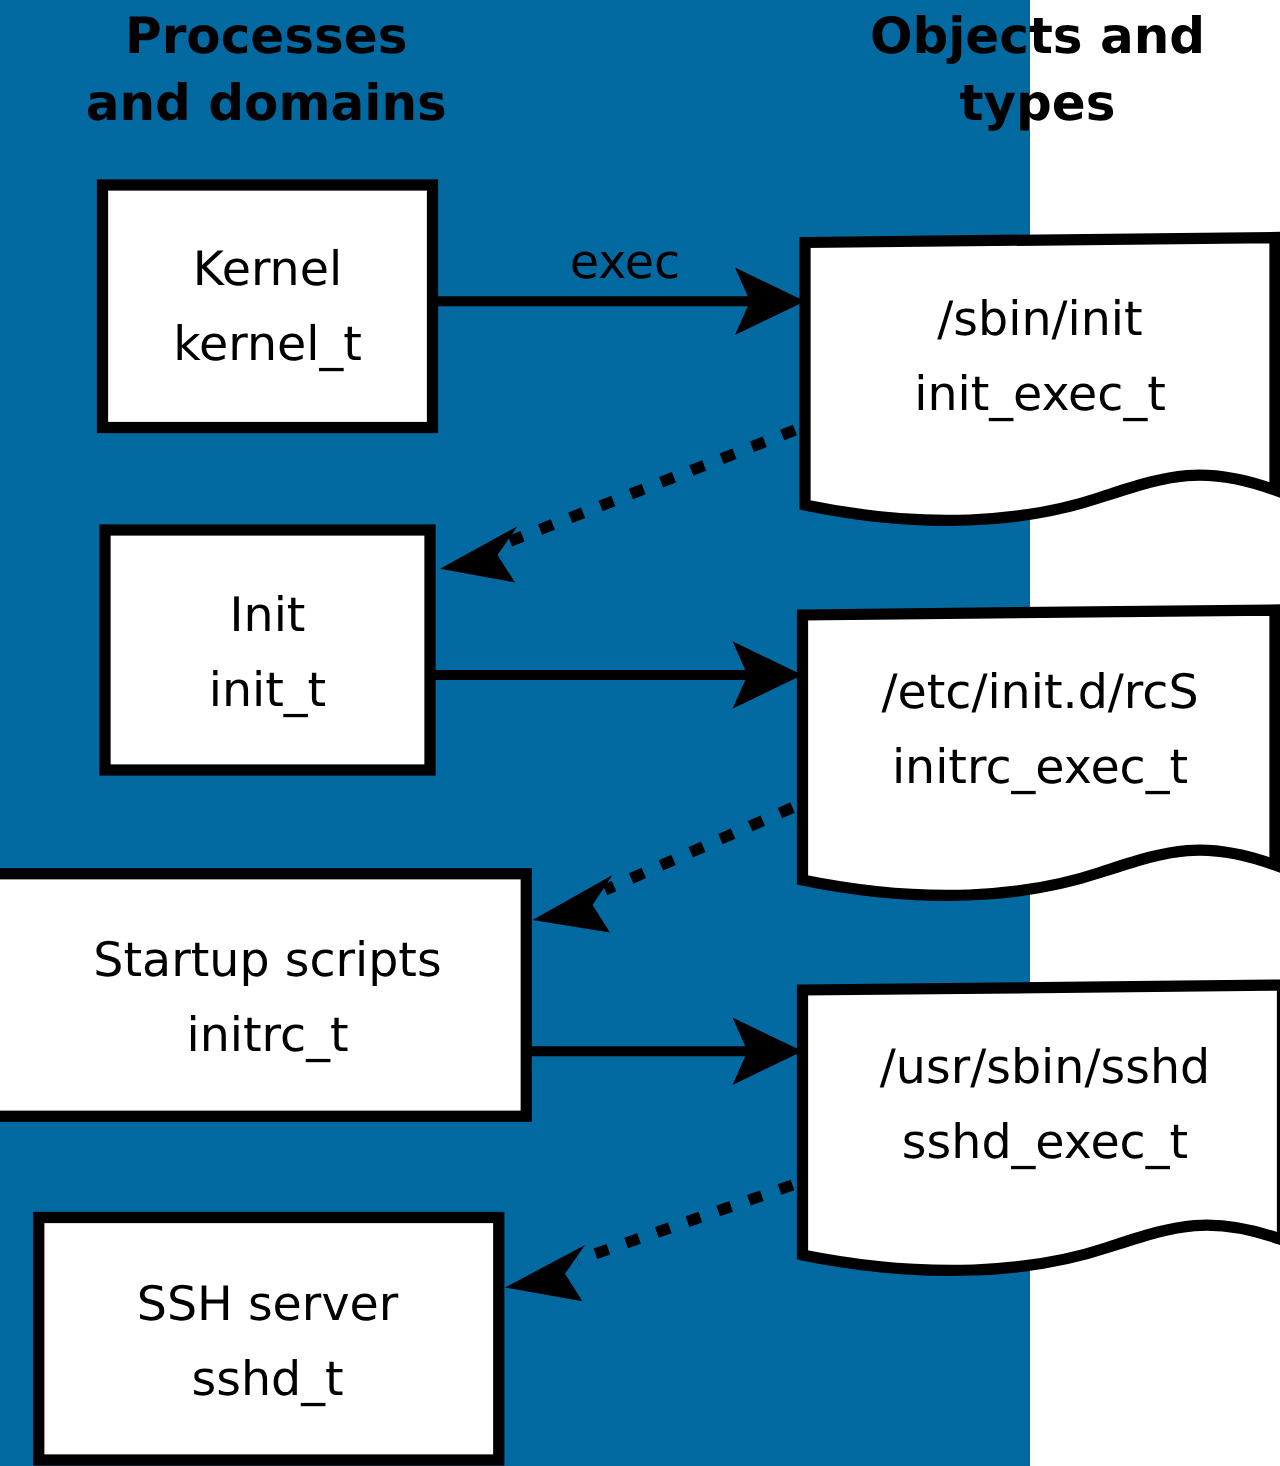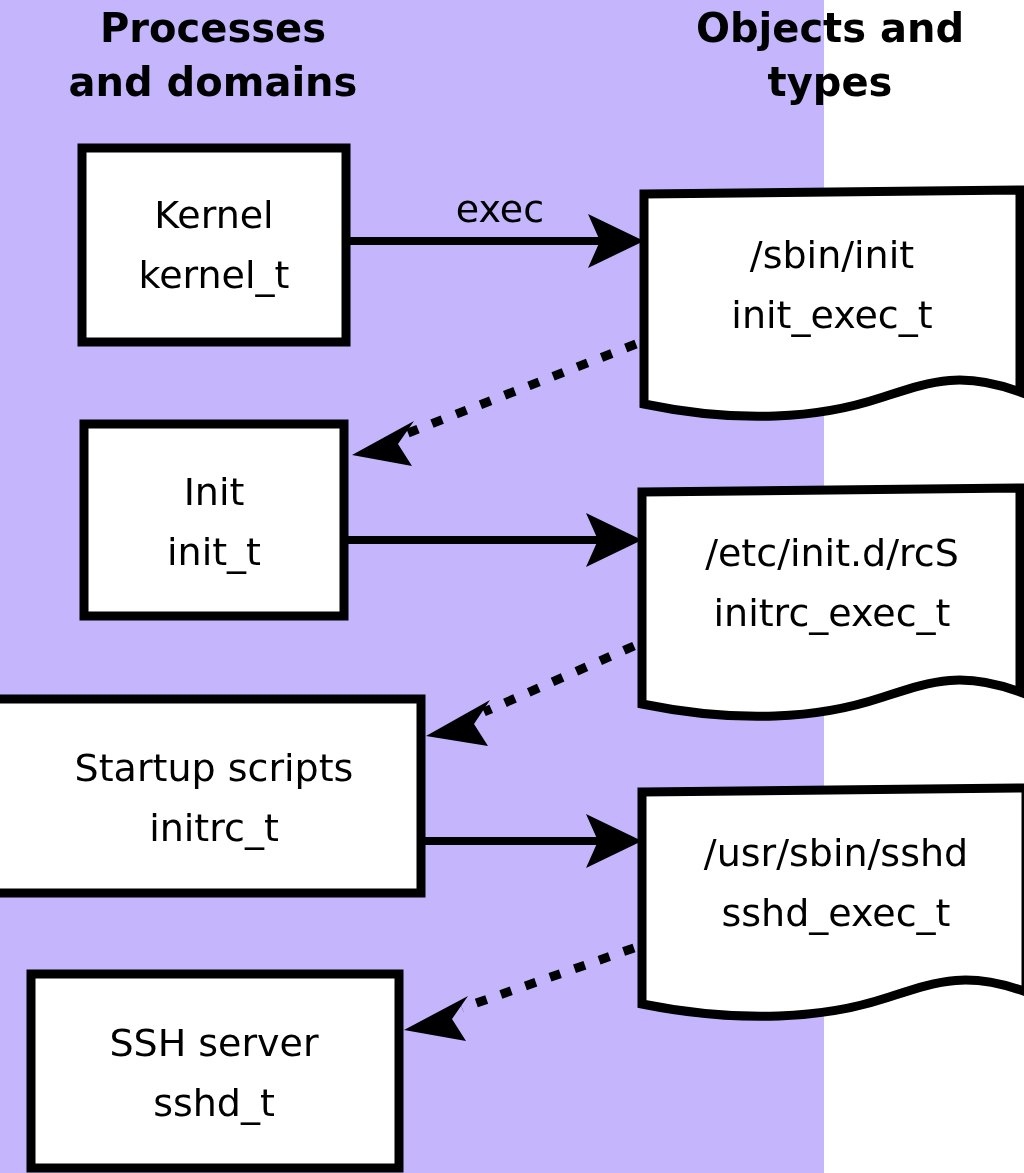--- a/index.html
+++ b/index.html
@@ -10,21 +10,21 @@
   body {
     width: 1024px;
     height: 1173px;
     font-family: "DejaVu Sans", sans-serif;
     overflow: hidden;
   }
   #diagram-root {
     position: relative;
     width: 824px;
     height: 1173px;
-    background: #c4b5fd;
+    background: #0369a1;
   }
   svg#diagram-svg {
     position: absolute;
     top: 0;
     left: 0;
     width: 1024px;
     height: 1173px;
     display: block;
   }
   .col-header {

